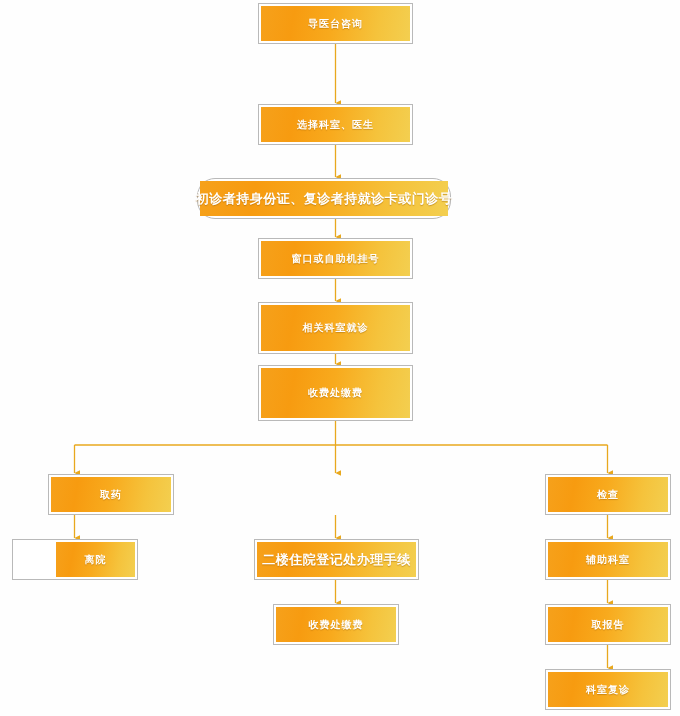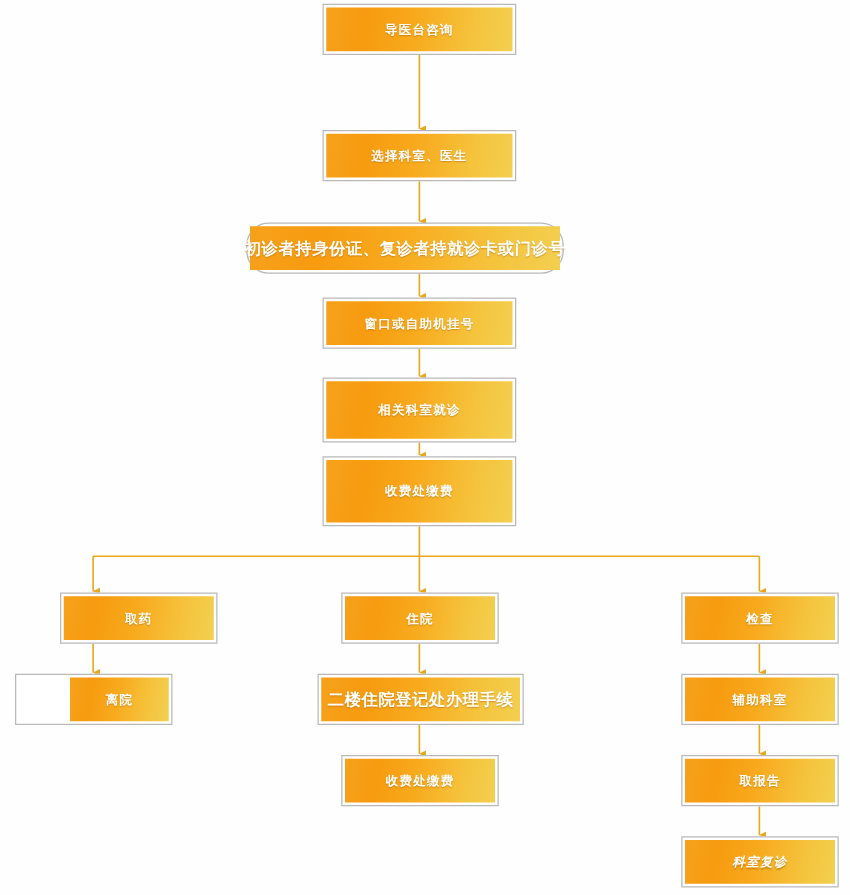--- a/index.html
+++ b/index.html
@@ -129,25 +129,20 @@
       <span class="label">收费处缴费</span>
     </div>
   </div>
 
   <div class="node" style="left: 12px; top: 474px; width: 126px; height: 41px; margin-left: 36px;">
     <div class="fill">
       <span class="label">取药</span>
     </div>
   </div>
 
-  <div class="node" style="left: 273px; top: 474px; width: 126px; height: 41px;">
-    <div class="fill">
-      <span class="label">住院</span>
-    </div>
-  </div>
 
   <div class="node" style="left: 545px; top: 474px; width: 126px; height: 41px;">
     <div class="fill">
       <span class="label">检查</span>
     </div>
   </div>
 
   <div class="node" style="left: 12px; top: 539px; width: 126px; height: 41px; padding-left: 43px;">
     <div class="fill">
       <span class="label">离院</span>
@@ -171,19 +166,19 @@
       <span class="label">收费处缴费</span>
     </div>
   </div>
 
   <div class="node" style="left: 545px; top: 604px; width: 126px; height: 41px;">
     <div class="fill">
       <span class="label">取报告</span>
     </div>
   </div>
 
-  <div class="node" style="left: 545px; top: 669px; width: 126px; height: 41px; font-style: italic;">
+  <div class="node" style="left: 545px; top: 669px; width: 126px; height: 41px;">
     <div class="fill">
       <span class="label">科室复诊</span>
     </div>
   </div>
 
 </div>
 
 </body></html>

